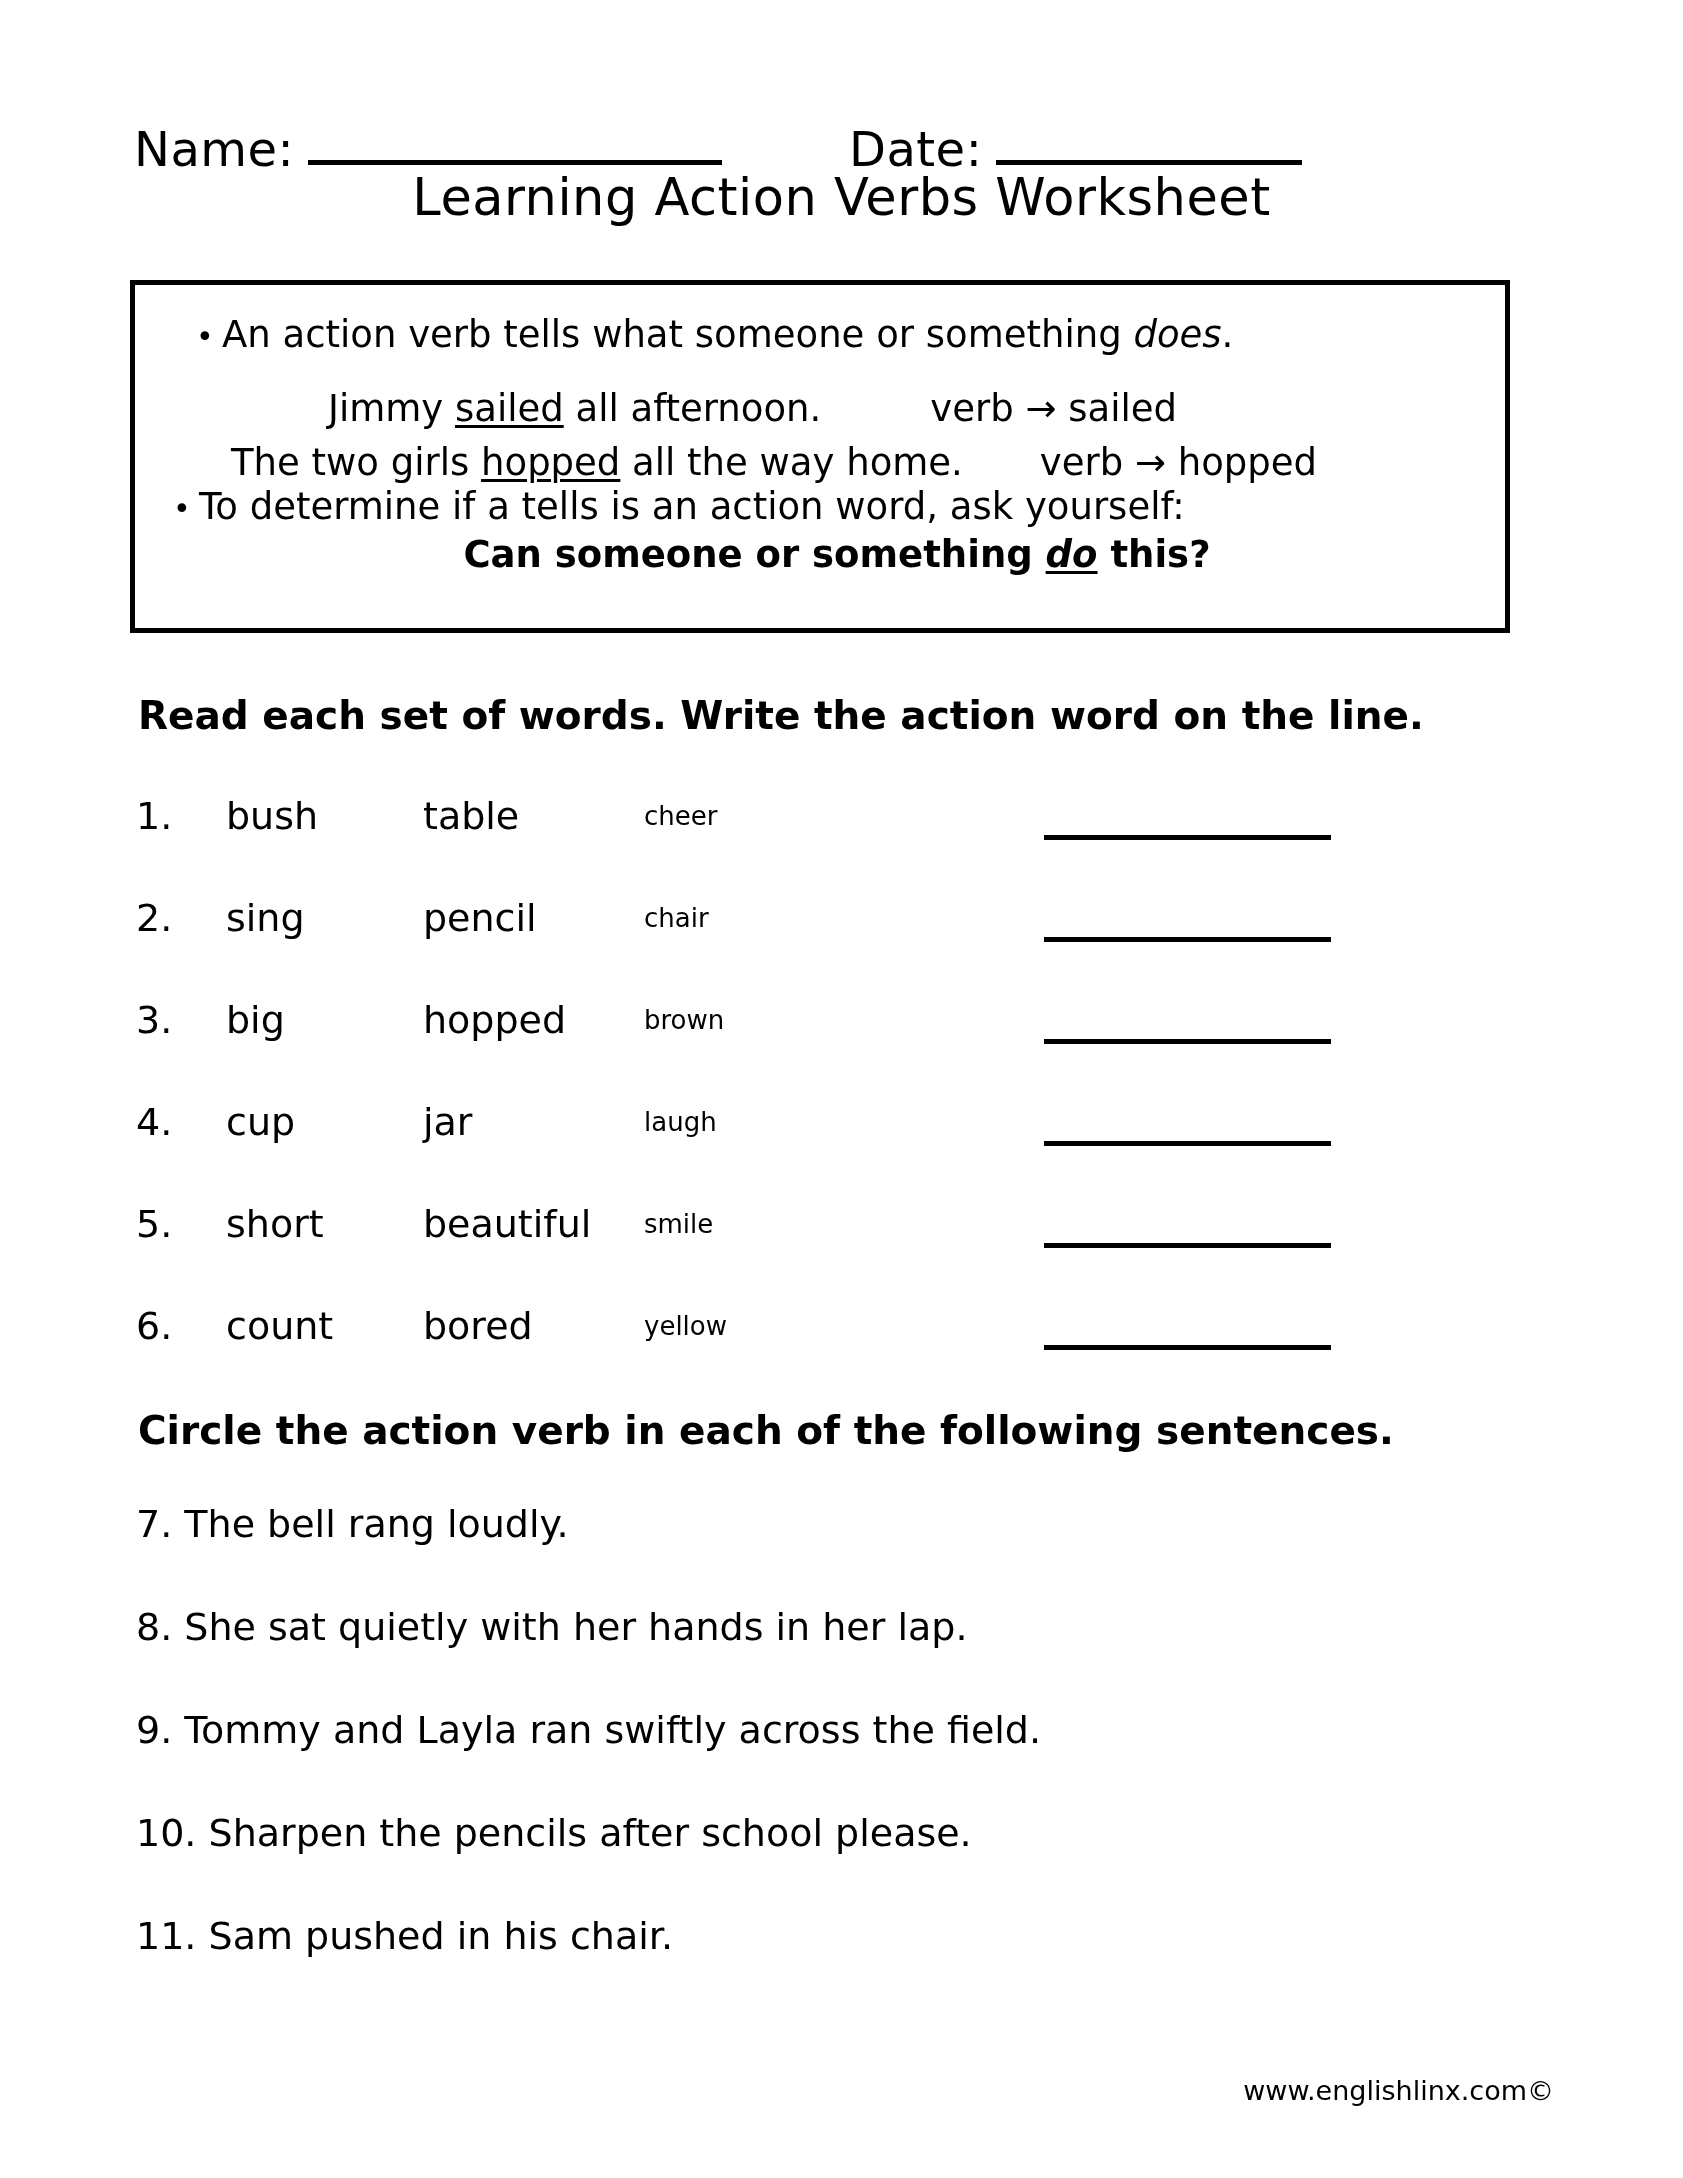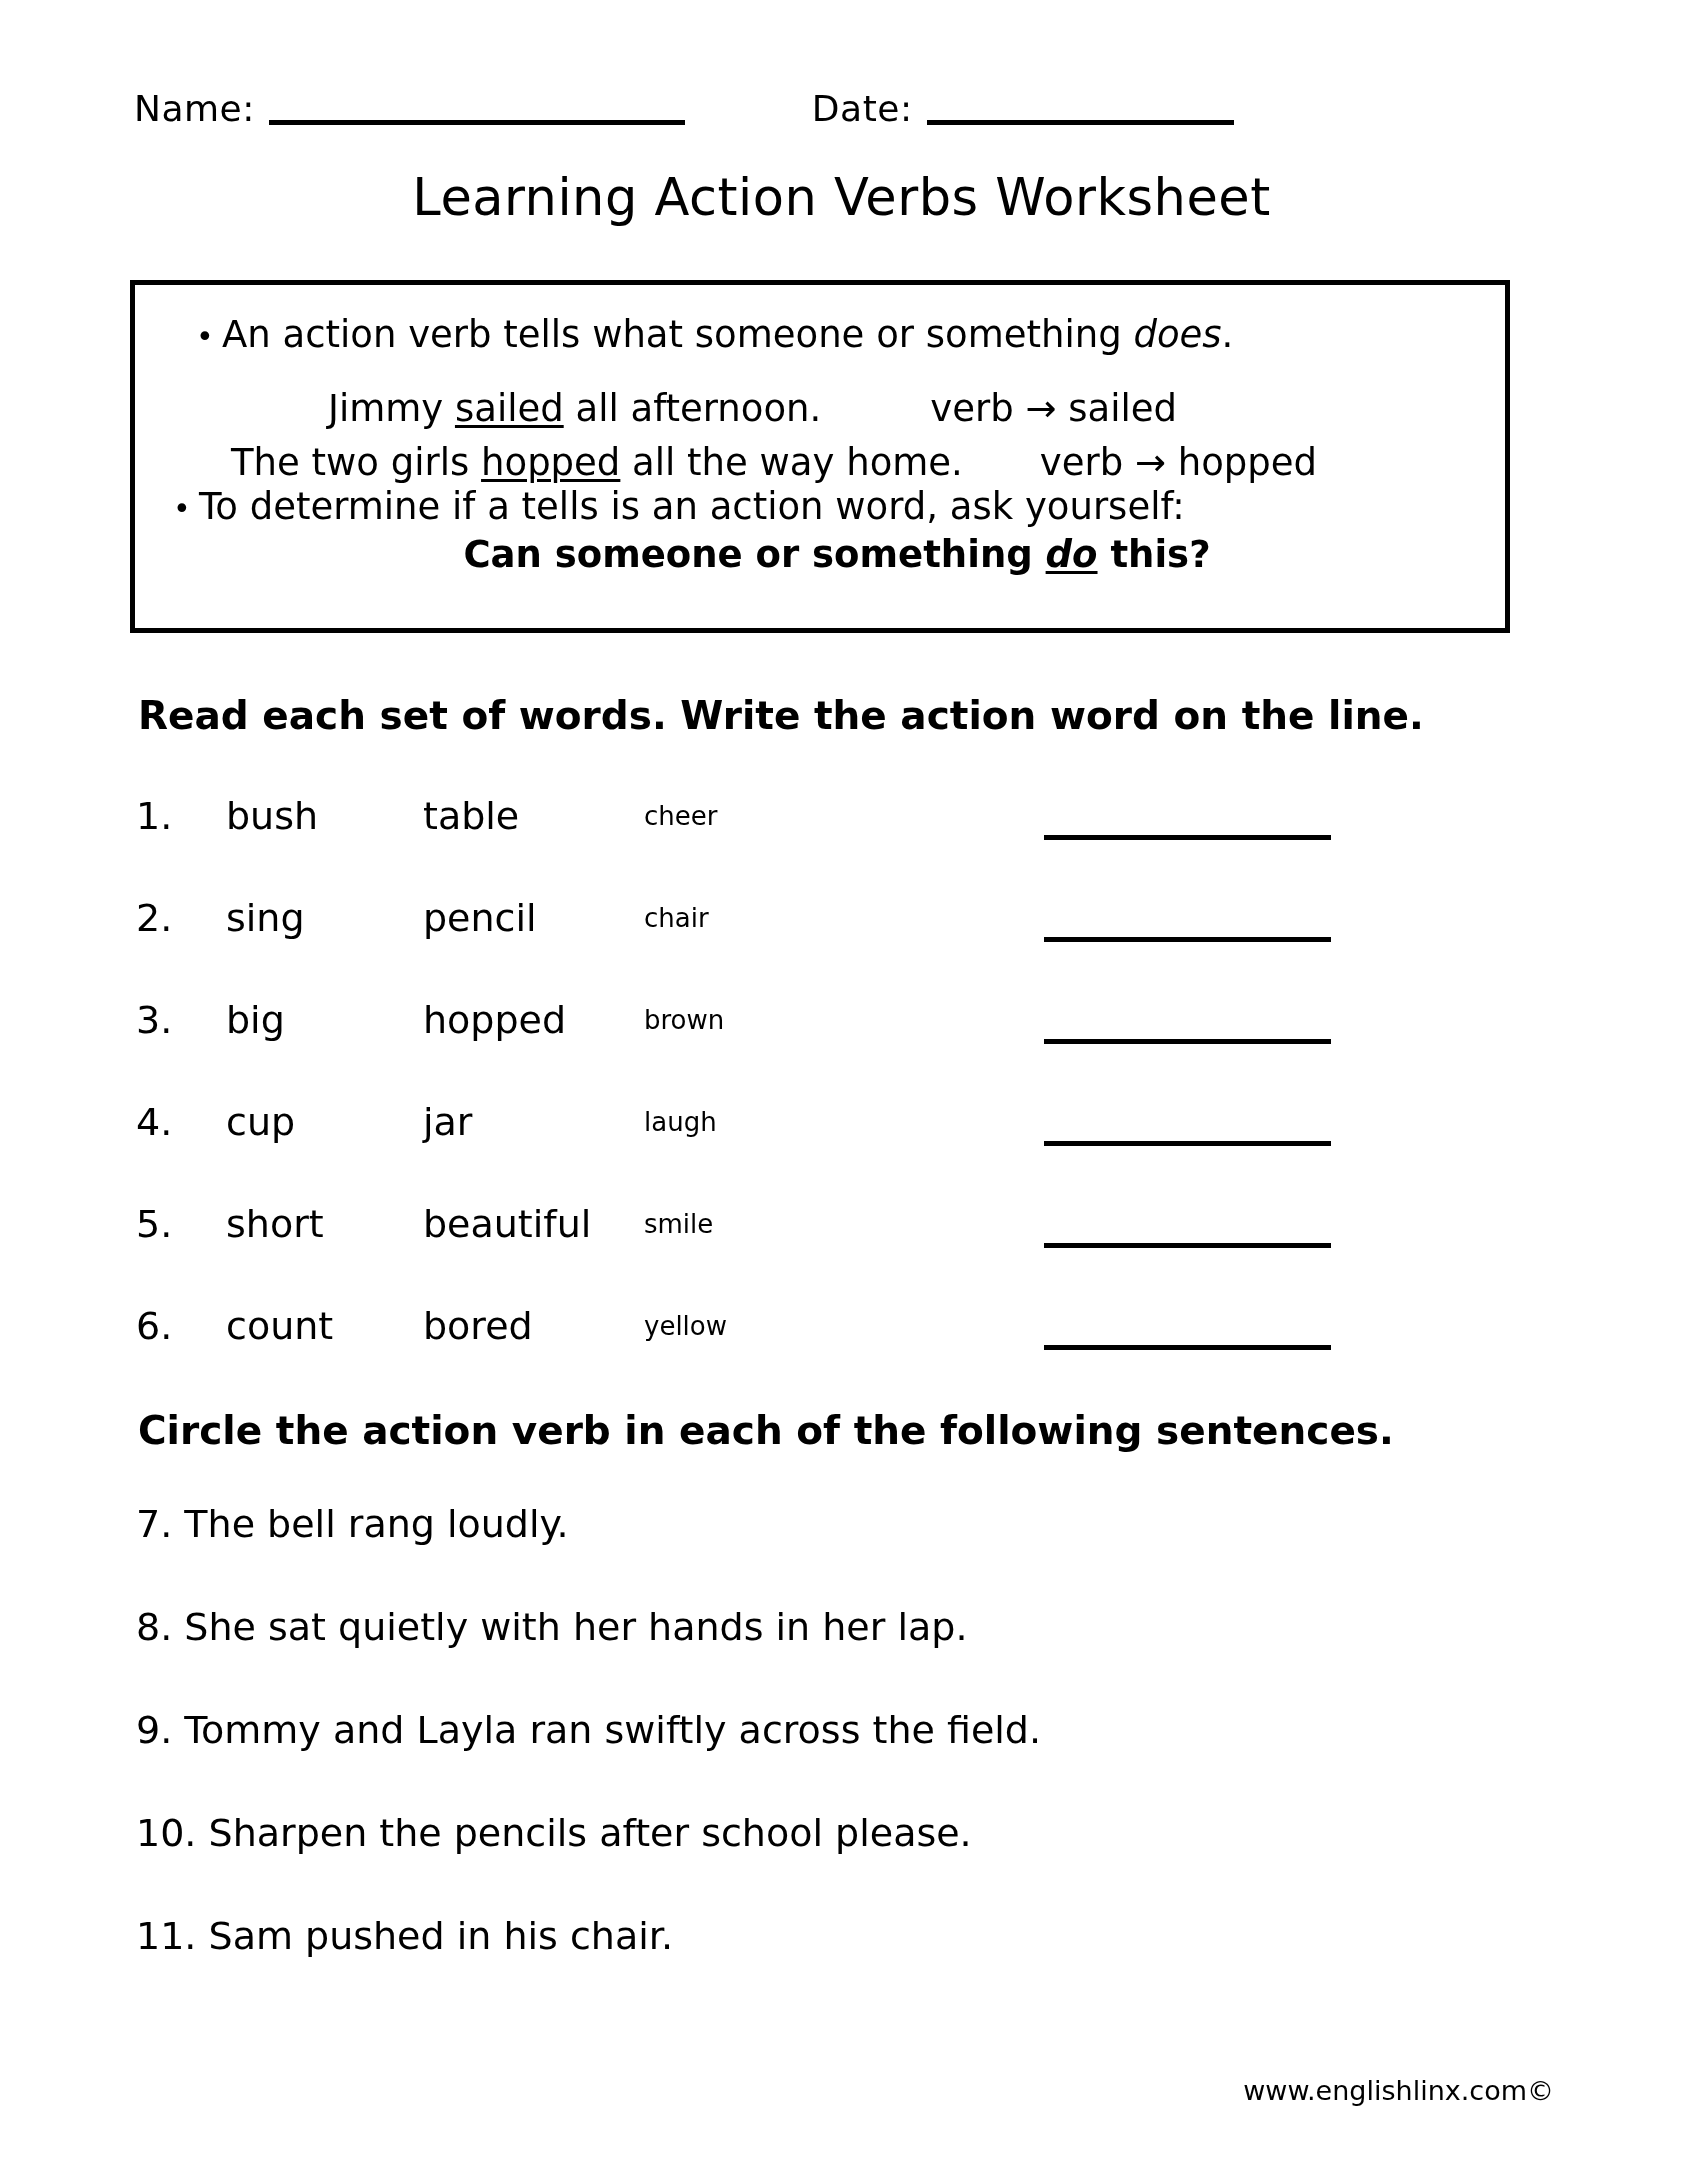--- a/index.html
+++ b/index.html
@@ -26,24 +26,25 @@
   
   .header-row {
     position: absolute;
     top: 87px;
     left: 134px;
     width: 1168px;
     display: flex;
     align-items: flex-end;
   }
   .field-label {
-    font-size: 36px;
+    font-size: 48px;
     line-height: 44px;
     white-space: nowrap;
     letter-spacing: 0.5px;
+    margin-top: 40px;
   }
   .rule {
     border-bottom: 5px solid #000;
     height: 0;
     margin-bottom: 6px;
   }
   .name-rule { width: 416px; margin-left: 14px; }
   .date-gap  { width: 127px; }
   .date-rule { width: 307px; margin-left: 14px; }
 

